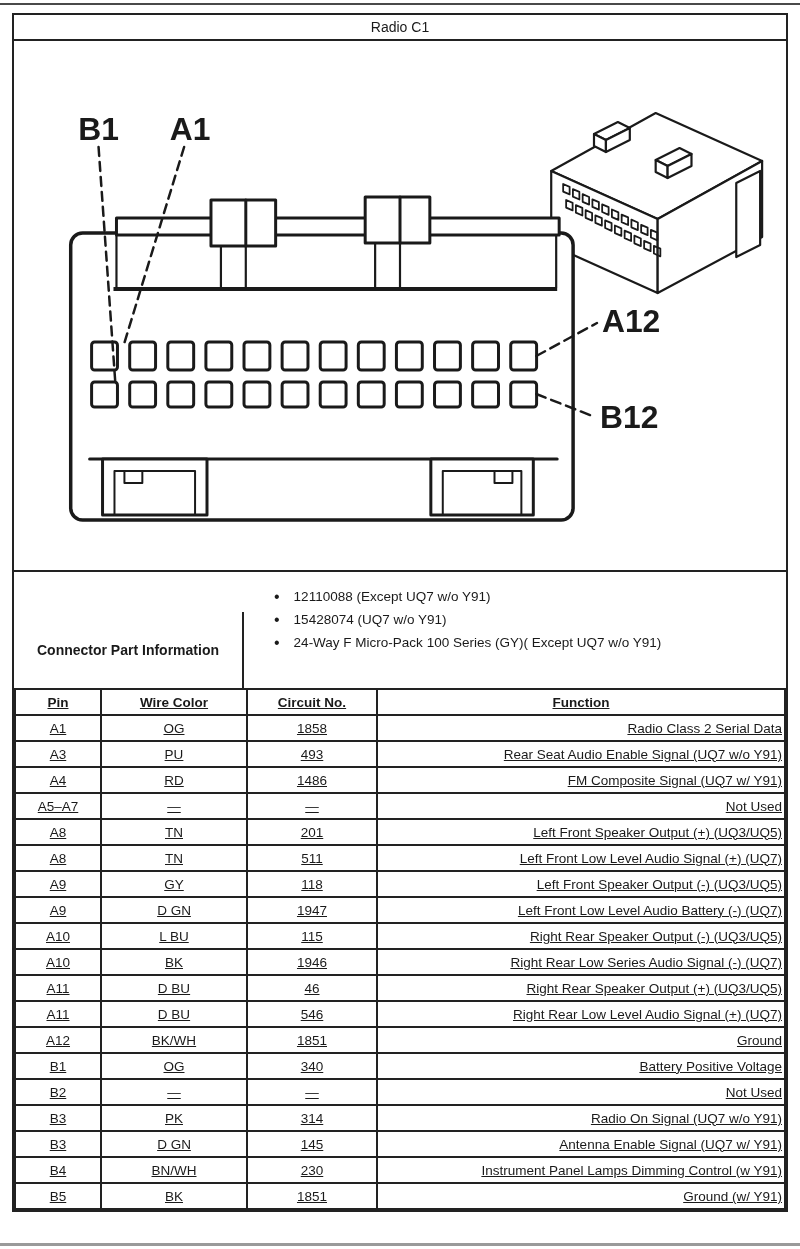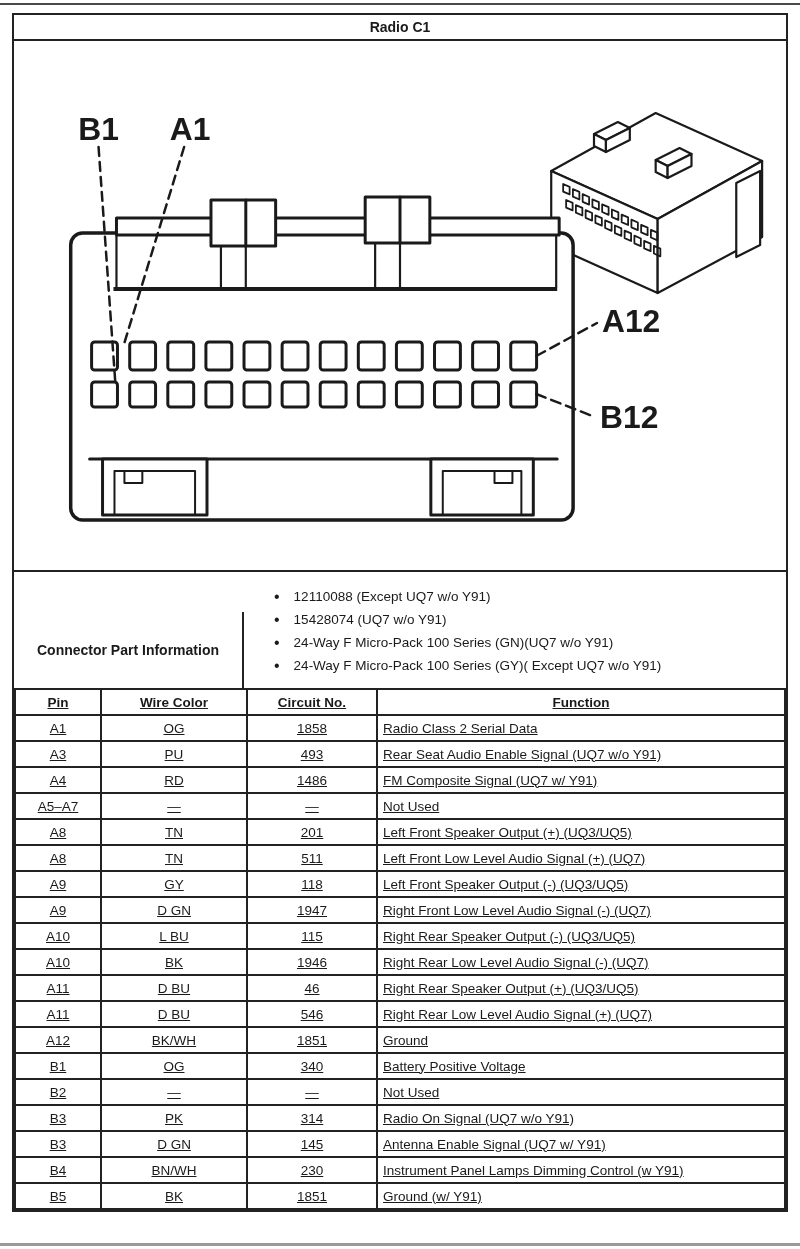--- a/index.html
+++ b/index.html
@@ -18,21 +18,21 @@
     background:#9a9a9a;
   }
   .frame {
     position:absolute; left:12px; top:13px; width:772px;
     border:2px solid #222;
     background:#fff;
   }
   .title-row {
     height:24px; line-height:24px;
     border-bottom:2px solid #222;
-    text-align:center; font-weight:bold; font-size:14px;
+    text-align:center; font-weight:normal; font-size:14px;
   }
   .diagram-cell {
     position:relative; height:529px; overflow:hidden; background:#fff;
   }
   .info-row {
     display:flex; border-top:2px solid #222; height:116px;
   }
   .info-label {
     width:228px; flex:0 0 228px;
     border-right:2px solid #222;
@@ -50,21 +50,21 @@
   }
   table.pin-table {
     border-collapse:collapse; width:100%;
     border-top:2px solid #222; font-size:13.5px;text-decoration:underline;
   }
   table.pin-table th, table.pin-table td {
     border:2px solid #222; height:24px; padding:0 2px;
     text-align:center; white-space:nowrap; overflow:hidden;
   }
   table.pin-table th { font-weight:bold; font-size:13.5px; }
-  table.pin-table td.fn { text-align:left; padding-left:5px; }
+  table.pin-table td.fn { text-align:right; padding-left:5px; }
   svg text.pinlbl { font-family:"Liberation Sans", sans-serif; font-weight:bold; font-size:32px; fill:#1a1a1a; }
 </style>
 </head>
 <body>
 
 <div class="top-rule"></div>
 
 <div class="frame">
 
   <div class="title-row">Radio C1</div>
@@ -187,21 +187,20 @@
         <text class="pinlbl" x="589" y="387" stroke="none">B12</text>
       </g>
     </svg>
   </div>
 
   <div class="info-row">
     <div class="info-label">Connector Part Information</div>
     <ul class="info-bullets">
         <li>12110088 (Except UQ7 w/o Y91)</li>
         <li>15428074 (UQ7 w/o Y91)</li>
-        <li>24-Way F Micro-Pack 100 Series (GN)(UQ7 w/o Y91)</li>
         <li>24-Way F Micro-Pack 100 Series (GY)( Except UQ7 w/o Y91)</li>
       </ul>
   </div>
 
   <table class="pin-table">
     <colgroup>
       <col style="width:86px">
         <col style="width:146px">
         <col style="width:130px">
         <col>
@@ -254,33 +253,33 @@
         <tr>
           <td>A9</td>
           <td>GY</td>
           <td>118</td>
           <td class="fn">Left Front Speaker Output (-) (UQ3/UQ5)</td>
         </tr>
         <tr>
           <td>A9</td>
           <td>D GN</td>
           <td>1947</td>
-          <td class="fn">Right Front Low Level Audio Signal (-) (UQ7)</td>
+          <td class="fn">Left Front Low Level Audio Battery (-) (UQ7)</td>
         </tr>
         <tr>
           <td>A10</td>
           <td>L BU</td>
           <td>115</td>
           <td class="fn">Right Rear Speaker Output (-) (UQ3/UQ5)</td>
         </tr>
         <tr>
           <td>A10</td>
           <td>BK</td>
           <td>1946</td>
-          <td class="fn">Right Rear Low Level Audio Signal (-) (UQ7)</td>
+          <td class="fn">Right Rear Low Series Audio Signal (-) (UQ7)</td>
         </tr>
         <tr>
           <td>A11</td>
           <td>D BU</td>
           <td>46</td>
           <td class="fn">Right Rear Speaker Output (+) (UQ3/UQ5)</td>
         </tr>
         <tr>
           <td>A11</td>
           <td>D BU</td>

